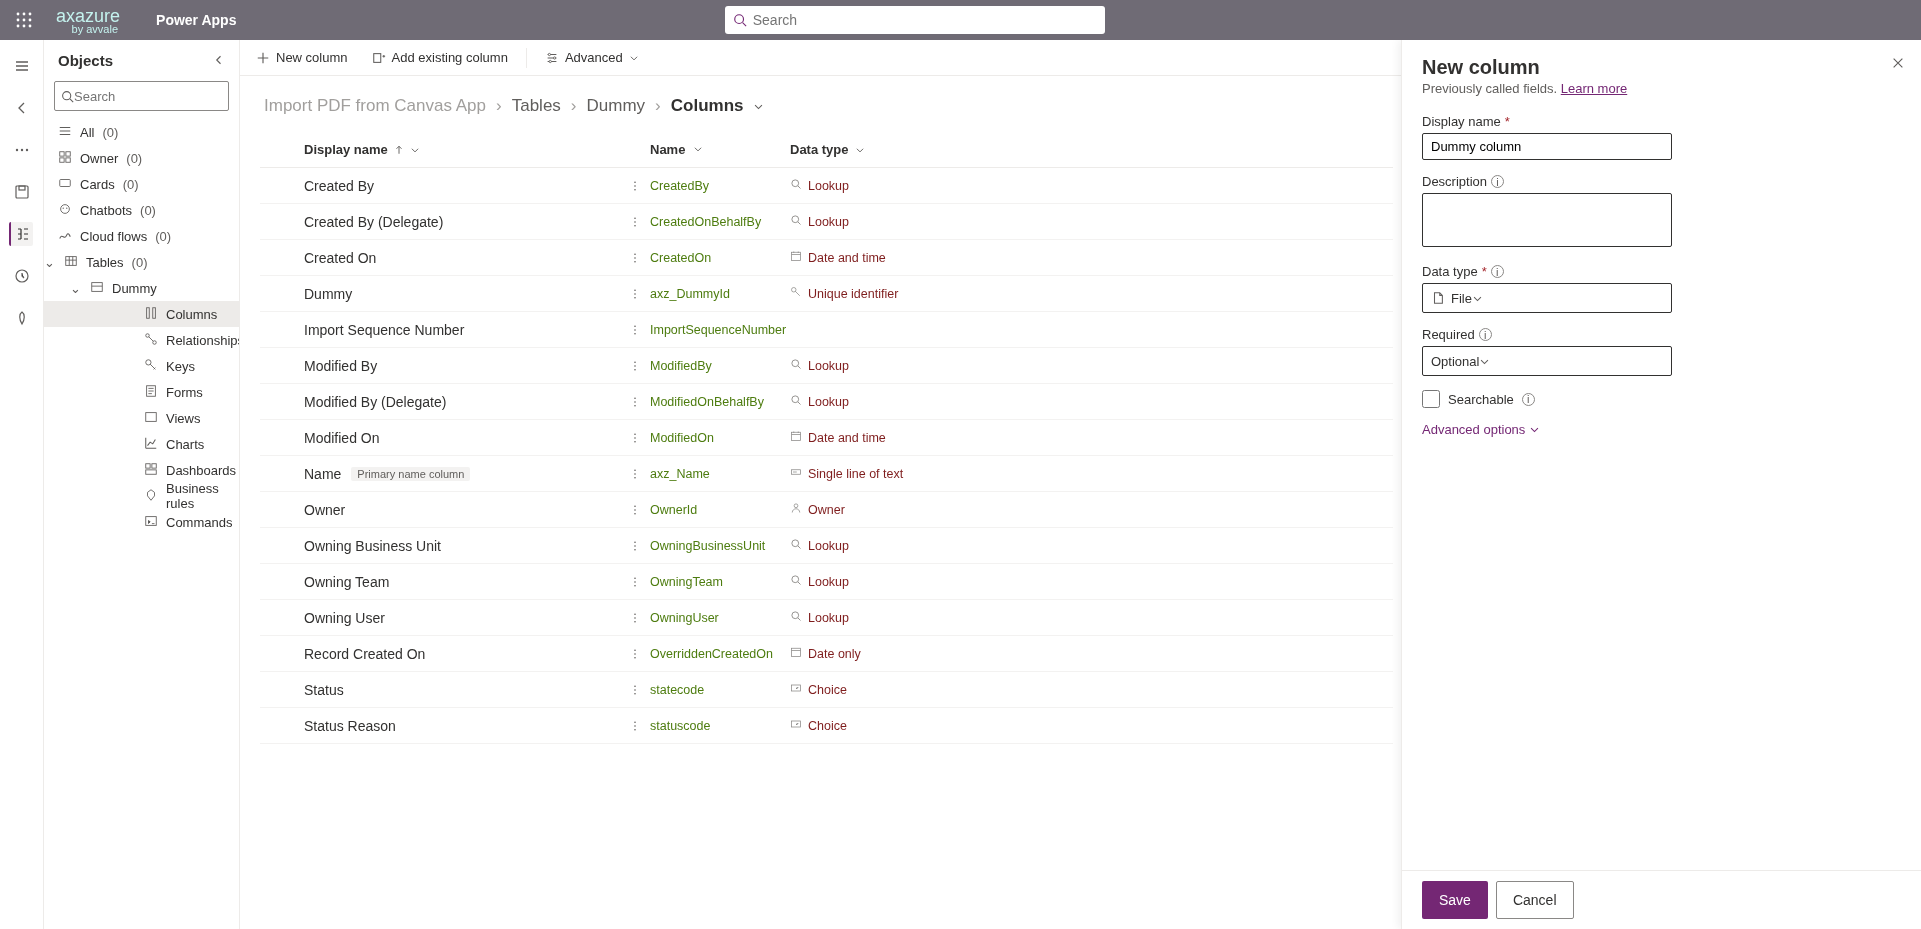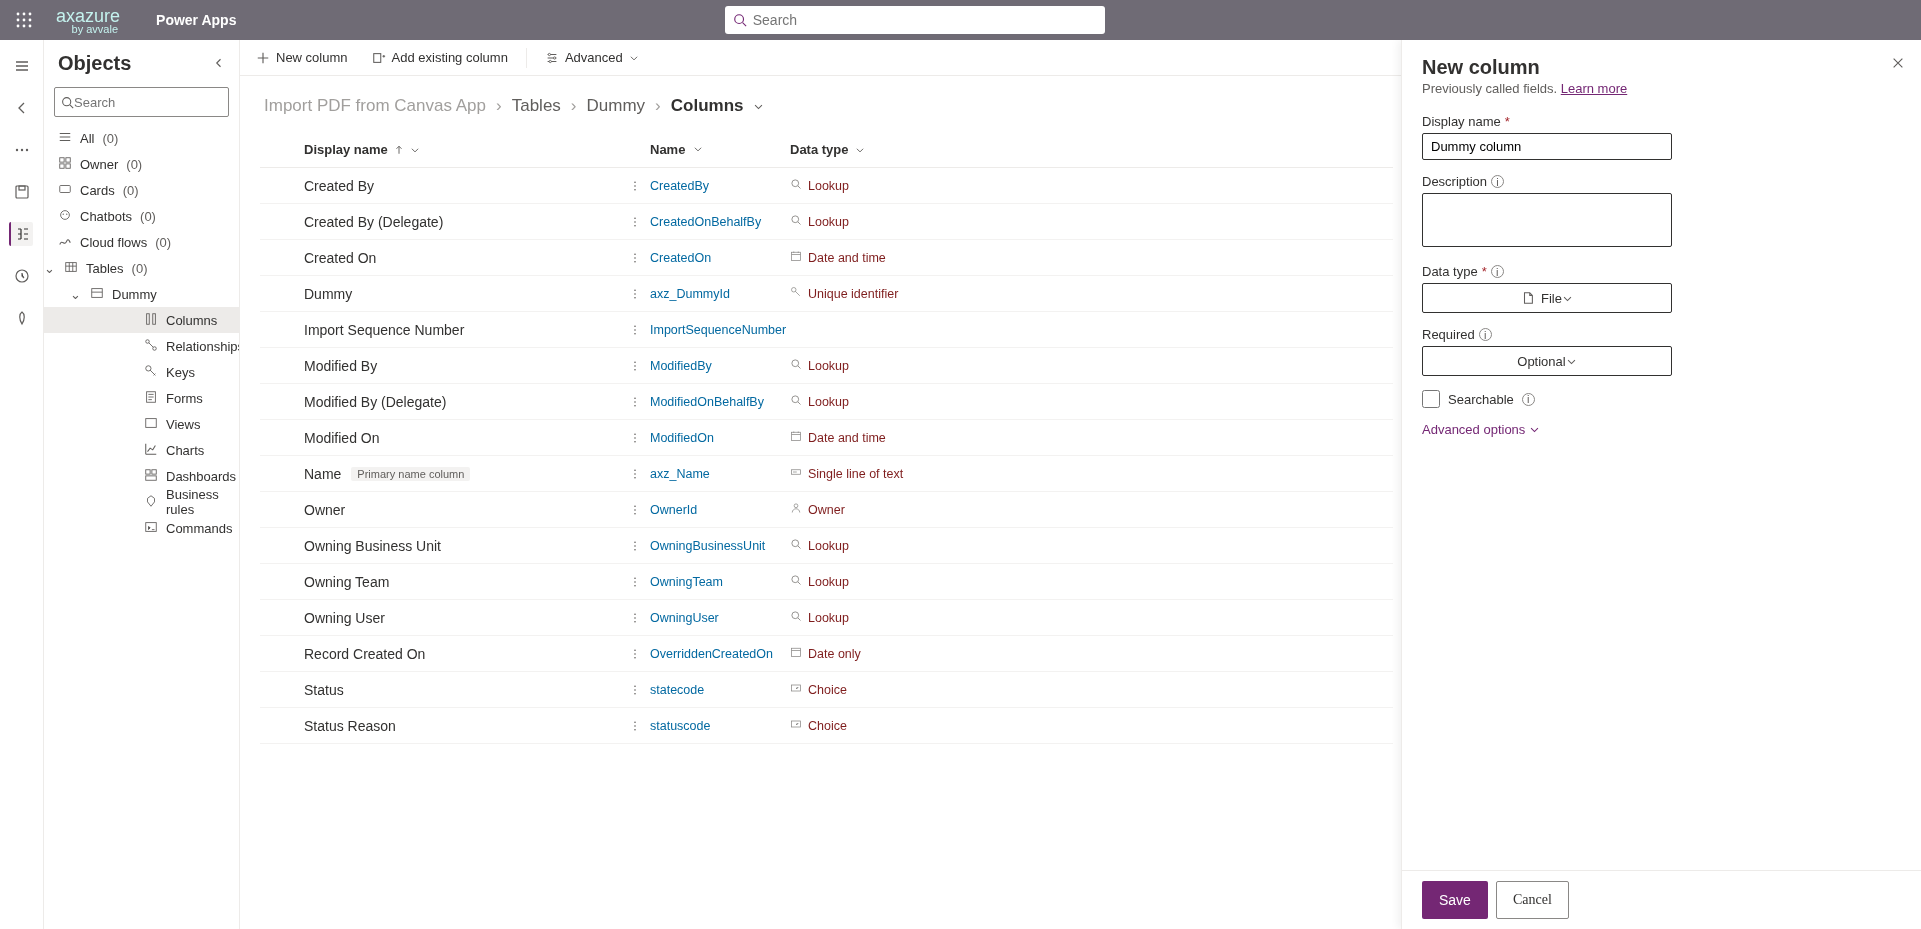--- a/index.html
+++ b/index.html
@@ -20,21 +20,21 @@
     .body { display: flex; flex: 1; overflow: hidden; }
 
     
     .rail { width: 44px; background: #fff; border-right: 1px solid #edebe9; display: flex; flex-direction: column; align-items: center; padding-top: 14px; gap: 18px; }
     .rail-item { width: 24px; height: 24px; display: flex; align-items: center; justify-content: center; color: #605e5c; cursor: pointer; border-radius: 2px;}
     .rail-item.selected { background: #f3f2f1; border-left: 2px solid #742774; margin-left: -2px; padding-left:2px; }
 
     
     .sidebar { width: 196px; background: #fff; border-right: 1px solid #edebe9; display: flex; flex-direction: column; }
     .sidebar-header { display: flex; align-items: center; justify-content: space-between; padding: 12px 14px 8px 14px; }
-    .sidebar-title { font-weight: 600; font-size: 20px; }
+    .sidebar-title { font-weight: 600; font-size: 15px; }
     .sidebar-search { margin: 4px 10px 8px 10px; height: 30px; border: 1px solid #8a8886; border-radius: 2px; display: flex; align-items: center; padding: 0 6px; }
     .sidebar-search input { border: none; outline: none; width: 100%; font-size: 13px; }
     .tree { flex: 1; overflow-y: auto; font-size: 13px; }
     .tree-item { display: flex; align-items: center; height: 26px; padding-left: 14px; gap: 8px; cursor: pointer; color: #323130; }
     .tree-item .count { color: #605e5c; }
     .tree-item.child { padding-left: 40px; }
     .tree-item.gc2 { padding-left: 100px; }
     .tree-item.selected { background: #edebe9; }
     .caret { width: 12px; display:inline-block; color:#605e5c; }
 
@@ -47,21 +47,21 @@
     .breadcrumb { display: flex; align-items: center; gap: 10px; color: #605e5c; font-size: 17px; margin-bottom: 16px; padding-left: 4px;}
     .breadcrumb .sep { color: #a19f9d; }
     .breadcrumb .crumb { cursor: pointer; }
     .breadcrumb .current { color: #323130; font-weight: 600; }
 
     .grid { width: 100%; }
     .grid-head, .grid-row { display: flex; align-items: center; height: 36px; border-bottom: 1px solid #f3f2f1; }
     .grid-head { font-weight: 600; color: #323130; border-bottom: 1px solid #edebe9; font-size:13px;}
     .col-dn { flex: 0 0 360px; padding-left: 44px; display:flex; align-items:center; gap:6px;}
     .col-action { flex: 0 0 30px; color:#605e5c; display:flex; justify-content:center;}
-    .col-name { flex: 0 0 140px; color: #0369a1; font-size: 12.5px; }
+    .col-name { flex: 0 0 140px; color: #4d7c0f; font-size: 12.5px; }
     .col-dt { flex: 1; color: #7f1d1d; font-size: 12.5px; display:flex; align-items:center; gap:6px;}
     .grid-head .col-name, .grid-head .col-dt { color:#323130; font-size:13px; }
     .badge { background: #f3f2f1; color: #605e5c; font-size: 11px; padding: 1px 6px; border-radius: 2px; margin-left: 4px; }
     .vdots { cursor:pointer; }
 
     
     .panel { width: 520px; background: #fff; border-left: 1px solid #edebe9; display: flex; flex-direction: column; box-shadow: -3px 0 8px rgba(0,0,0,0.06);}
     .panel-body { flex: 1; overflow-y: auto; padding: 16px 20px; }
     .panel-title { font-size: 20px; font-weight: 600; margin-bottom: 2px; }
     .panel-sub { color: #605e5c; font-size: 13px; margin-bottom: 18px; }
@@ -70,30 +70,30 @@
     .panel { position: relative; }
 
     .field { margin-bottom: 14px; width: 250px; }
     .field-label { font-size: 13px; display:flex; align-items:center; gap:4px; margin-bottom: 4px;}
     .req { color: #a4262c; }
     .info-ic { color:#605e5c; font-size:11px; border:1px solid #8a8886; border-radius:50%; width:13px; height:13px; display:inline-flex; align-items:center; justify-content:center;}
     .field input[type=text], .field textarea, .field .select {
       width: 100%; border: 1px solid #323130; border-radius: 2px; padding: 5px 8px; font-size: 13px; font-family: inherit;
     }
     .field textarea { height: 54px; resize: none; }
-    .select { display:flex; align-items:center; justify-content:center; cursor:pointer; height:30px;}
+    .select { display:flex; align-items:center; justify-content:flex-start; cursor:pointer; height:30px;}
     .select .sval { display:flex; align-items:center; gap:6px; }
     .checkbox-row { display:flex; align-items:center; gap:8px; font-size:13px; margin-bottom:14px;}
     .checkbox-row input { width:18px; height:18px; }
     .adv-link { color: #742774; font-size: 13px; cursor: pointer; display:flex; align-items:center; gap:4px;}
 
     .panel-footer { border-top: 1px solid #edebe9; padding: 10px 20px; display:flex; gap:8px;}
     .btn { height: 38px; padding: 0 16px; border-radius: 2px; cursor: pointer; font-size: 14px; border:1px solid transparent;}
     .btn-primary { background: #742774; color:#fff; }
-    .btn-secondary { background: #fff; color:#323130; border-color:#8a8886;font-family:Liberation Serif, serif;}
+    .btn-secondary { background: #fff; color:#323130; border-color:#8a8886;}
 
     svg { flex-shrink: 0; }
   </style>
 </head>
 <body>
 
 <div class="app">
   <div class="header">
     <div class="waffle">
       <svg width="16" height="16" viewBox="0 0 16 16">

